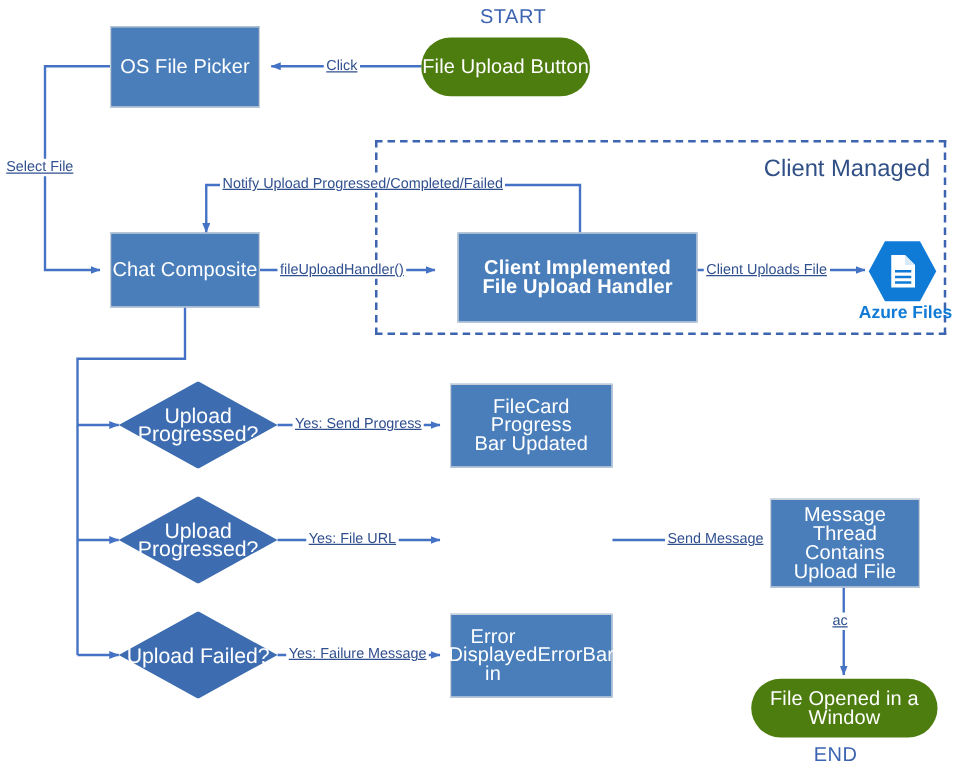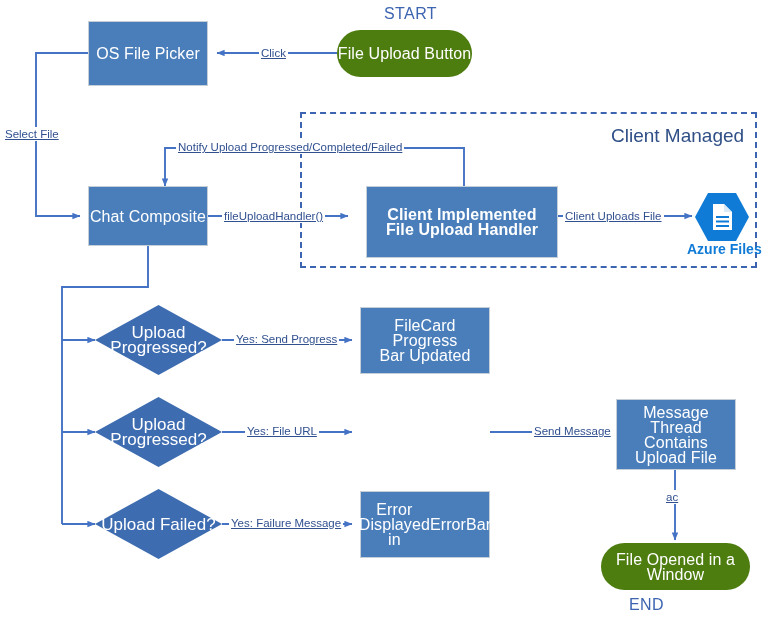--- a/index.html
+++ b/index.html
@@ -227,21 +227,21 @@
 
   <div class="node rect" style="left:616px; top:399px; width:120px; height:71px; flex-direction:column;">
     <span>Message Thread</span>
     <span>Contains Upload File</span>
   </div>
 
   <div class="node pill" style="left:601px; top:543px; width:149px; height:47px;">
     <span>File Opened in a Window</span>
   </div>
 
-  <div class="cap-label" style="left:629px; top:596px;">END</div>
+  <div class="cap-label" style="left:651px; top:596px;">END</div>
 
   <div class="edge-label" style="left:259px; top:46px;">Click</div>
 
   <div class="edge-label" style="left:3px; top:127px;">Select File</div>
 
   <div class="edge-label" style="left:176px; top:140px;">Notify Upload Progressed/Completed/Failed</div>
 
   <div class="edge-label" style="left:222px; top:209px;">fileUploadHandler()</div>
 
   <div class="edge-label" style="left:563px; top:209px;">Client Uploads File</div>

